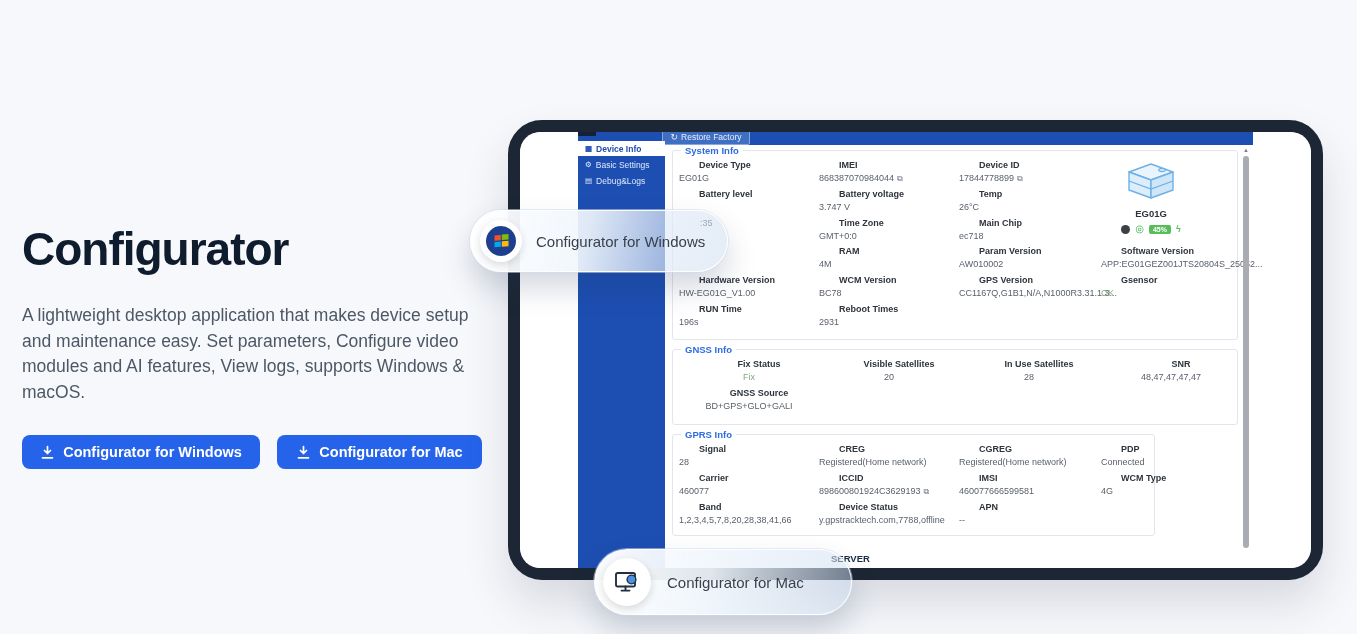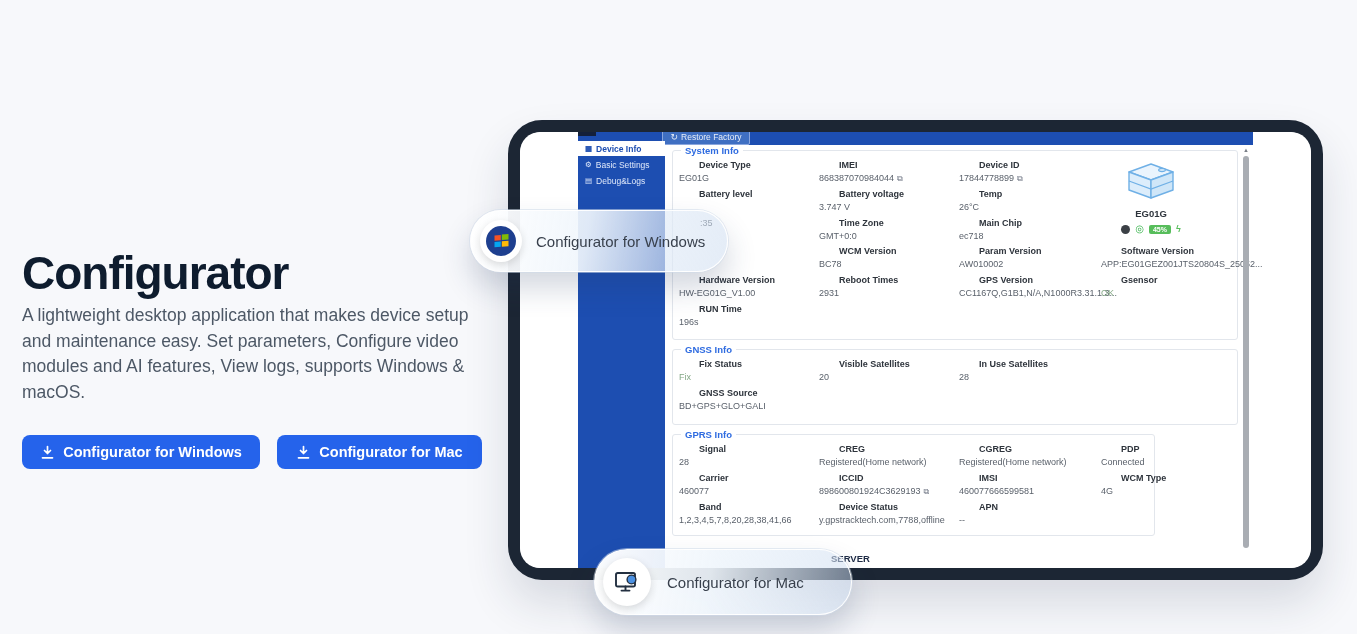--- a/index.html
+++ b/index.html
@@ -6,21 +6,21 @@
   html,body { width:1357px; height:634px; }
   body {
     position:relative; overflow:hidden;
     background:#f7f8fb;
     font-family:"Liberation Sans", sans-serif;
     color:#2e343c;
   }
   
   .hero-title {
     position:absolute; left:22px; top:222px;
-    font-size:46px; font-weight:800; letter-spacing:-1px; color:#0e1c2e;margin-top:24px;
+    font-size:46px; font-weight:800; letter-spacing:-1px; color:#0e1c2e;
   }
   .hero-desc {
     position:absolute; left:22px; top:303px; width:452px;
     font-size:17.5px; line-height:25.5px; color:#4d5866;
   }
   .hero-btn {
     position:absolute; top:435px; height:34px;
     display:flex; align-items:center; justify-content:center; gap:8px;
     background:#2563eb; border:none; border-radius:8px;
     color:#fff; font-weight:bold; font-size:14.5px; cursor:pointer;
@@ -69,21 +69,21 @@
   .c1{left:6px;} .c2{left:146px;} .c3{left:286px;} .c4{left:428px;}
   .c4f{left:428px; top:94px;}
   .fld { height:28.8px; }
   .fl { font-size:9px; font-weight:bold; color:#2e343c; line-height:13px; white-space:nowrap;margin-left:20px; }
   .fv { font-size:9px; color:#5a616b; line-height:12px; white-space:nowrap; }
   .fld.frag .fv { padding-left:21px; }
   .fld.green .fv span:first-child { color:#84a886; }
   .copy { font-size:8px; color:#6b7280; margin-left:3px; cursor:pointer; }
 
   .sys   { left:152px; top:18px;  width:566px; height:190px; }
-  .gnss  { left:152px; top:217px; width:566px; height:76px;  }
+  .gnss  { left:152px; top:217px; width:566px; height:76px;text-align:center;  }
   .gprs  { left:152px; top:302px; width:483px; height:102px; }
 
   .server-label { position:absolute; left:311px; top:421px; font-size:9.5px; font-weight:bold; color:#1e2b45; }
 
   
   .dev-card { position:absolute; left:418px; top:10px; width:120px; text-align:center; }
   .dev-name { font-size:9.5px; font-weight:bold; color:#2e343c; margin-top:3px; }
   .dev-icons { margin-top:5px; display:flex; align-items:center; justify-content:center; gap:5px; }
   .dot-ic { width:9px; height:9px; border-radius:50%; background:#3b4046; }
   .gps-ic { color:#35b24a; font-size:10px; line-height:10px; }
@@ -200,20 +200,24 @@
             <div class="fl">IMEI</div>
             <div class="fv"><span>868387070984044</span><span class="copy">⧉</span></div>
           </div>
           <div class="fld">
             <div class="fl">Battery voltage</div>
             <div class="fv"><span>3.747 V</span></div>
           </div>
           <div class="fld">
             <div class="fl">Time Zone</div>
             <div class="fv"><span>GMT+0:0</span></div>
+          </div>
+          <div class="fld">
+            <div class="fl">RAM</div>
+            <div class="fv"><span>4M</span></div>
           </div>
           <div class="fld">
             <div class="fl">WCM Version</div>
             <div class="fv"><span>BC78</span></div>
           </div>
           <div class="fld">
             <div class="fl">Reboot Times</div>
             <div class="fv"><span>2931</span></div>
           </div>
         </div>
@@ -290,20 +294,27 @@
             <div class="fv"><span>20</span></div>
           </div>
         </div>
       <div class="pcol c3">
 
       <div class="fld">
             <div class="fl">In Use Satellites</div>
             <div class="fv"><span>28</span></div>
           </div>
         </div>
+      <div class="pcol c4">
+
+      <div class="fld">
+            <div class="fl">SNR</div>
+            <div class="fv"><span>48,47,47,47,47</span></div>
+          </div>
+        </div>
     </div>
 
     <div class="panel gprs">
       <div class="legend">GPRS Info</div>
       <div class="pcol c1">
 
       <div class="fld">
             <div class="fl">Signal</div>
             <div class="fv"><span>28</span></div>
           </div>

